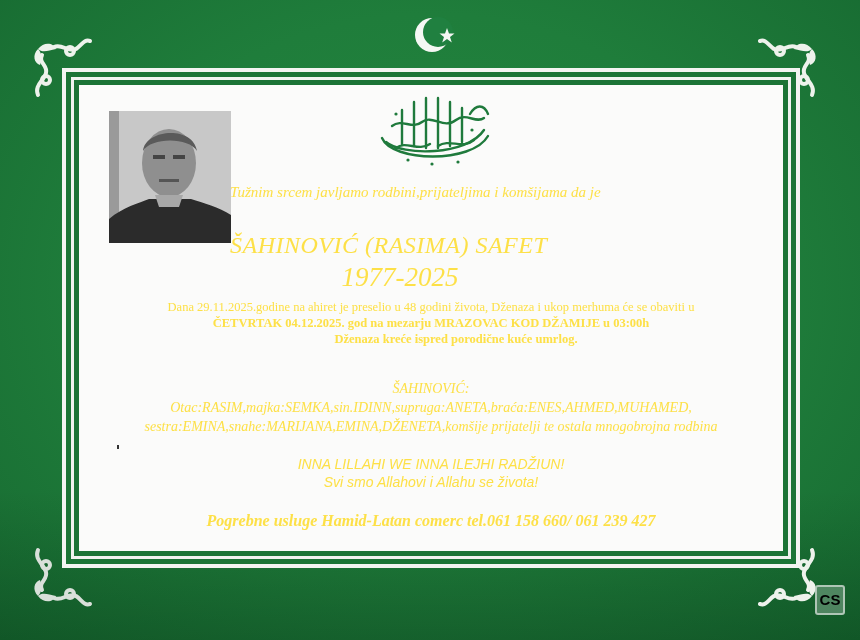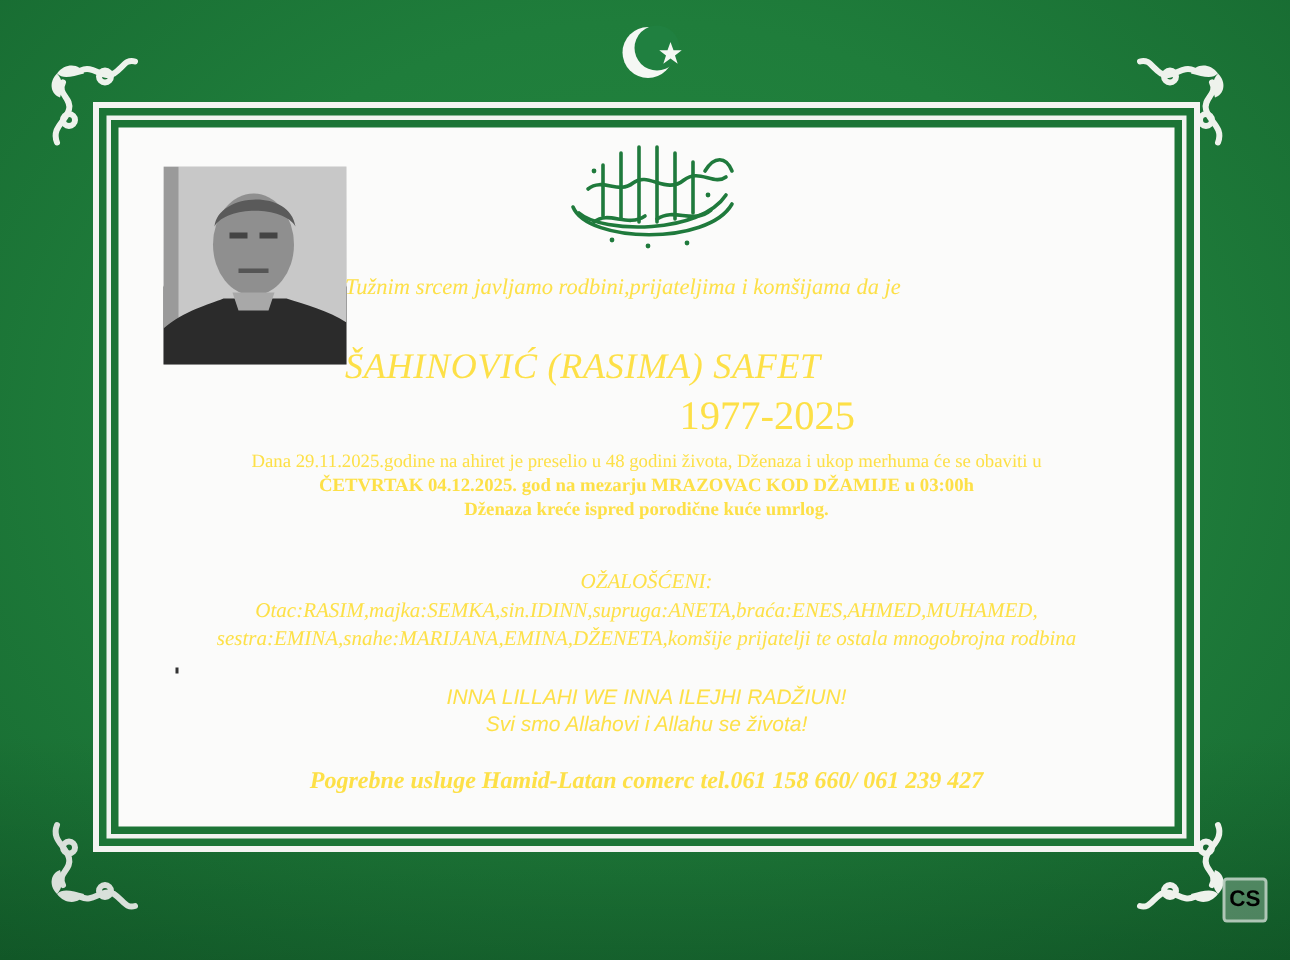--- a/index.html
+++ b/index.html
@@ -11,24 +11,24 @@
   .frame-line{position:absolute;left:71px;top:77px;width:720px;height:482px;background:#f1f3f0;}
   .frame-green2{position:absolute;left:74px;top:80px;width:714px;height:476px;background:#1c7436;}
   .paper{position:absolute;left:79px;top:85px;width:704px;height:466px;background:#fbfbfa;}
   .crescent{position:absolute;left:410px;top:10px;width:50px;height:50px;}
   .corner{position:absolute;width:70px;height:70px;}
   .calligraphy{position:absolute;left:372px;top:90px;width:125px;height:80px;}
   .photo{position:absolute;left:109px;top:111px;width:122px;height:132px;background:linear-gradient(180deg,#cfcfcf 0%,#bcbcbc 60%,#3a3a3a 61%,#2a2a2a 100%);overflow:hidden;}
   .txt{position:absolute;left:79px;width:704px;text-align:center;color:#fde047;white-space:nowrap;}
   .intro{top:184px;left:230px;width:520px;text-align:left;font-style:italic;font-size:15px;}
   .name{top:232px;font-style:italic;font-size:24px;letter-spacing:0.5px;left:230px;width:340px;text-align:left;}
-  .years{top:262px;font-size:27px;left:230px;width:340px;text-align:right;}
+  .years{top:262px;font-style:italic;font-size:27px;left:230px;width:340px;text-align:center;}
   .info1{top:300px;font-size:12.5px;}
   .info2{top:316px;font-size:12.5px;font-weight:bold;}
-  .info3{top:332px;font-size:12.5px;font-weight:bold;}
+  .info3{top:332px;font-size:12.5px;font-weight:bold;padding-left:25px;}
   .mourners-h{top:381px;font-style:italic;font-size:14px;}
   .mourners1{top:400px;font-style:italic;font-size:14px;}
   .mourners2{top:419px;font-style:italic;font-size:14px;}
   .comma{position:absolute;left:117px;top:445px;width:2px;height:4px;background:#333;}
   .inna{top:456px;font-family:"Liberation Sans",sans-serif;font-style:italic;font-size:14px;}
   .svi{top:474px;font-family:"Liberation Sans",sans-serif;font-style:italic;font-size:14px;}
   .funeral{top:512px;font-weight:bold;font-style:italic;font-size:16px;}
   .wm-logo{position:absolute;left:815px;top:585px;width:26px;height:26px;border:2px solid rgba(200,215,205,0.8);border-radius:3px;background:rgba(190,205,195,0.35);color:#000000;font-family:"Liberation Sans",sans-serif;font-size:15px;font-weight:bold;text-align:center;line-height:26px;}
 </style>
 </head>
@@ -127,21 +127,21 @@
     <path d="M46 84 L74 84 L70 96 L50 96Z" fill="#a8a8a8"></path>
   </svg>
 </div>
 
 <div class="txt intro">Tužnim srcem javljamo rodbini,prijateljima i komšijama  da je</div>
 <div class="txt name">ŠAHINOVIĆ (RASIMA) SAFET</div>
 <div class="txt years">1977-2025</div>
 <div class="txt info1">Dana 29.11.2025.godine na ahiret je preselio u 48 godini života, Dženaza  i ukop merhuma će se obaviti u</div>
 <div class="txt info2">ČETVRTAK 04.12.2025. god na  mezarju MRAZOVAC KOD DŽAMIJE u 03:00h</div>
 <div class="txt info3">Dženaza kreće ispred  porodične kuće  umrlog.</div>
-<div class="txt mourners-h">OŽALOŠĆENI:</div>
+<div class="txt mourners-h">ŠAHINOVIĆ:</div>
 <div class="txt mourners1">Otac:RASIM,majka:SEMKA,sin.IDINN,supruga:ANETA,braća:ENES,AHMED,MUHAMED,</div>
 <div class="txt mourners2">sestra:EMINA,snahe:MARIJANA,EMINA,DŽENETA,komšije prijatelji  te ostala mnogobrojna rodbina</div>
 <div class="comma"></div>
 <div class="txt inna">INNA LILLAHI WE INNA ILEJHI RADŽIUN!</div>
 <div class="txt svi">Svi smo Allahovi i Allahu se života!</div>
 <div class="txt funeral">Pogrebne usluge Hamid-Latan comerc tel.061 158 660/ 061 239 427</div>
 
 <div class="wm-logo">CS</div>
 
 </body></html>

